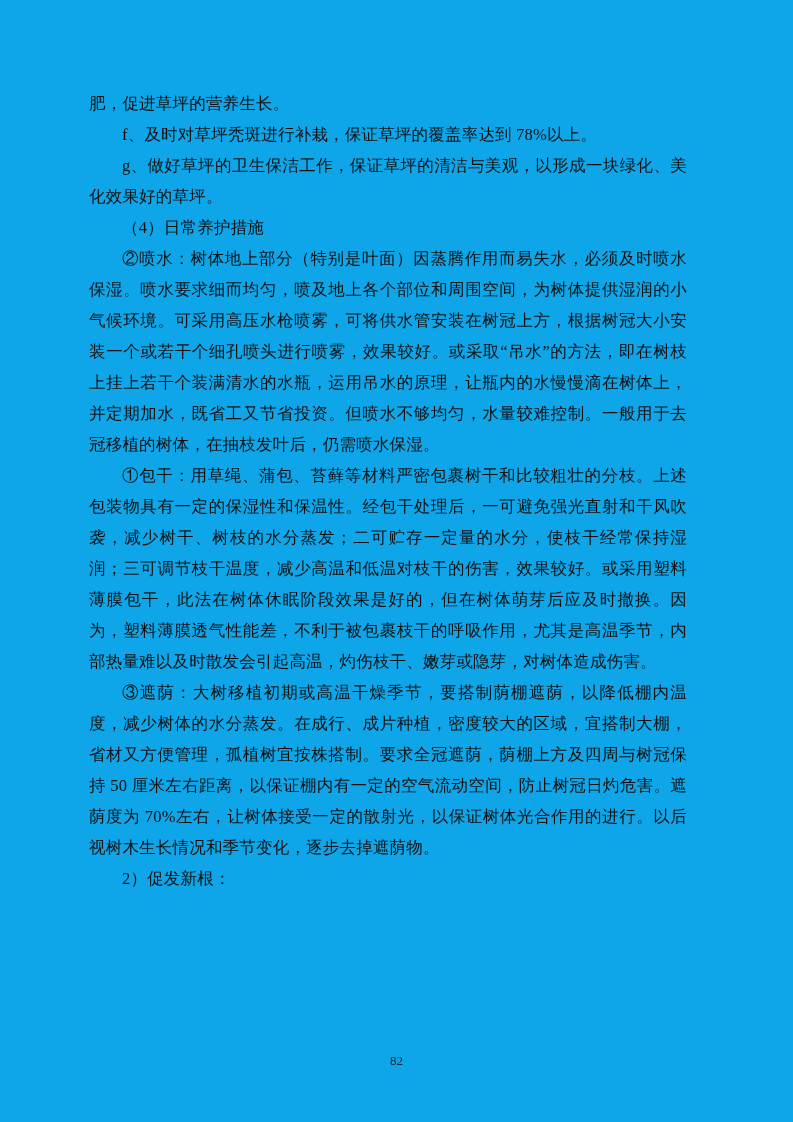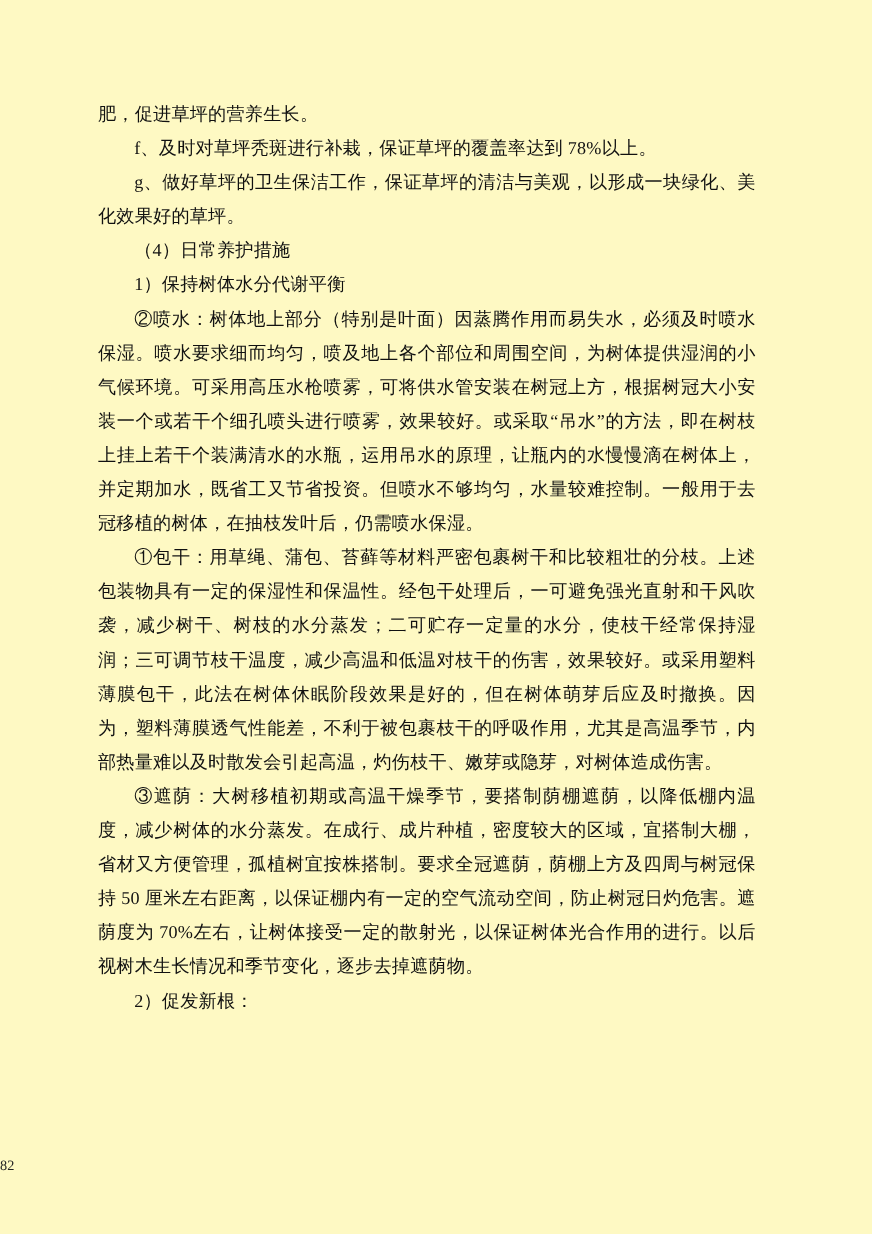--- a/index.html
+++ b/index.html
@@ -13,21 +13,21 @@
     position: relative;
     overflow: hidden;
     font-family: "Liberation Serif", "DejaVu Serif", serif;
     color: #111111;
   }
   .page {
     position: absolute;
     top: 0; left: 0;
     width: 793px;
     height: 1122px;
-    background: #fef9c3;
+    background: #0ea5e9;
   }
   .content {
     position: absolute;
     top: 88px;
     left: 89px;
     width: 598px;
   }
   .para {
     margin: 0;
     padding: 0;
@@ -39,39 +39,38 @@
     word-break: break-all;
   }
   .para.indent {
     text-indent: 2em;
   }
   .footer {
     position: absolute;
     top: 1051px;
     left: 0;
     width: 100%;
-    text-align: left;
+    text-align: center;
   }
   .page-number {
     font-size: 13px;
     line-height: 18px;
     color: #222222;
     font-family: "Liberation Serif", "DejaVu Serif", serif;
   }
 </style>
 </head>
 <body>
 
 <div class="page">
   <div class="content" id="content">
       <p class="para">肥，促进草坪的营养生长。</p>
       <p class="para indent">f、及时对草坪秃斑进行补栽，保证草坪的覆盖率达到 78%以上。</p>
       <p class="para indent">g、做好草坪的卫生保洁工作，保证草坪的清洁与美观，以形成一块绿化、美化效果好的草坪。</p>
       <p class="para indent">（4）日常养护措施</p>
-      <p class="para indent">1）保持树体水分代谢平衡</p>
       <p class="para indent">②喷水：树体地上部分（特别是叶面）因蒸腾作用而易失水，必须及时喷水保湿。喷水要求细而均匀，喷及地上各个部位和周围空间，为树体提供湿润的小气候环境。可采用高压水枪喷雾，可将供水管安装在树冠上方，根据树冠大小安装一个或若干个细孔喷头进行喷雾，效果较好。或采取“吊水”的方法，即在树枝上挂上若干个装满清水的水瓶，运用吊水的原理，让瓶内的水慢慢滴在树体上，并定期加水，既省工又节省投资。但喷水不够均匀，水量较难控制。一般用于去冠移植的树体，在抽枝发叶后，仍需喷水保湿。</p>
       <p class="para indent">①包干：用草绳、蒲包、苔藓等材料严密包裹树干和比较粗壮的分枝。上述包装物具有一定的保湿性和保温性。经包干处理后，一可避免强光直射和干风吹袭，减少树干、树枝的水分蒸发；二可贮存一定量的水分，使枝干经常保持湿润；三可调节枝干温度，减少高温和低温对枝干的伤害，效果较好。或采用塑料薄膜包干，此法在树体休眠阶段效果是好的，但在树体萌芽后应及时撤换。因为，塑料薄膜透气性能差，不利于被包裹枝干的呼吸作用，尤其是高温季节，内部热量难以及时散发会引起高温，灼伤枝干、嫩芽或隐芽，对树体造成伤害。</p>
       <p class="para indent">③遮荫：大树移植初期或高温干燥季节，要搭制荫棚遮荫，以降低棚内温度，减少树体的水分蒸发。在成行、成片种植，密度较大的区域，宜搭制大棚，省材又方便管理，孤植树宜按株搭制。要求全冠遮荫，荫棚上方及四周与树冠保持 50 厘米左右距离，以保证棚内有一定的空气流动空间，防止树冠日灼危害。遮荫度为 70%左右，让树体接受一定的散射光，以保证树体光合作用的进行。以后视树木生长情况和季节变化，逐步去掉遮荫物。</p>
       <p class="para indent">2）促发新根：</p>
     </div>
   <div class="footer">
     <span class="page-number">82</span>
   </div>
 </div>
 

